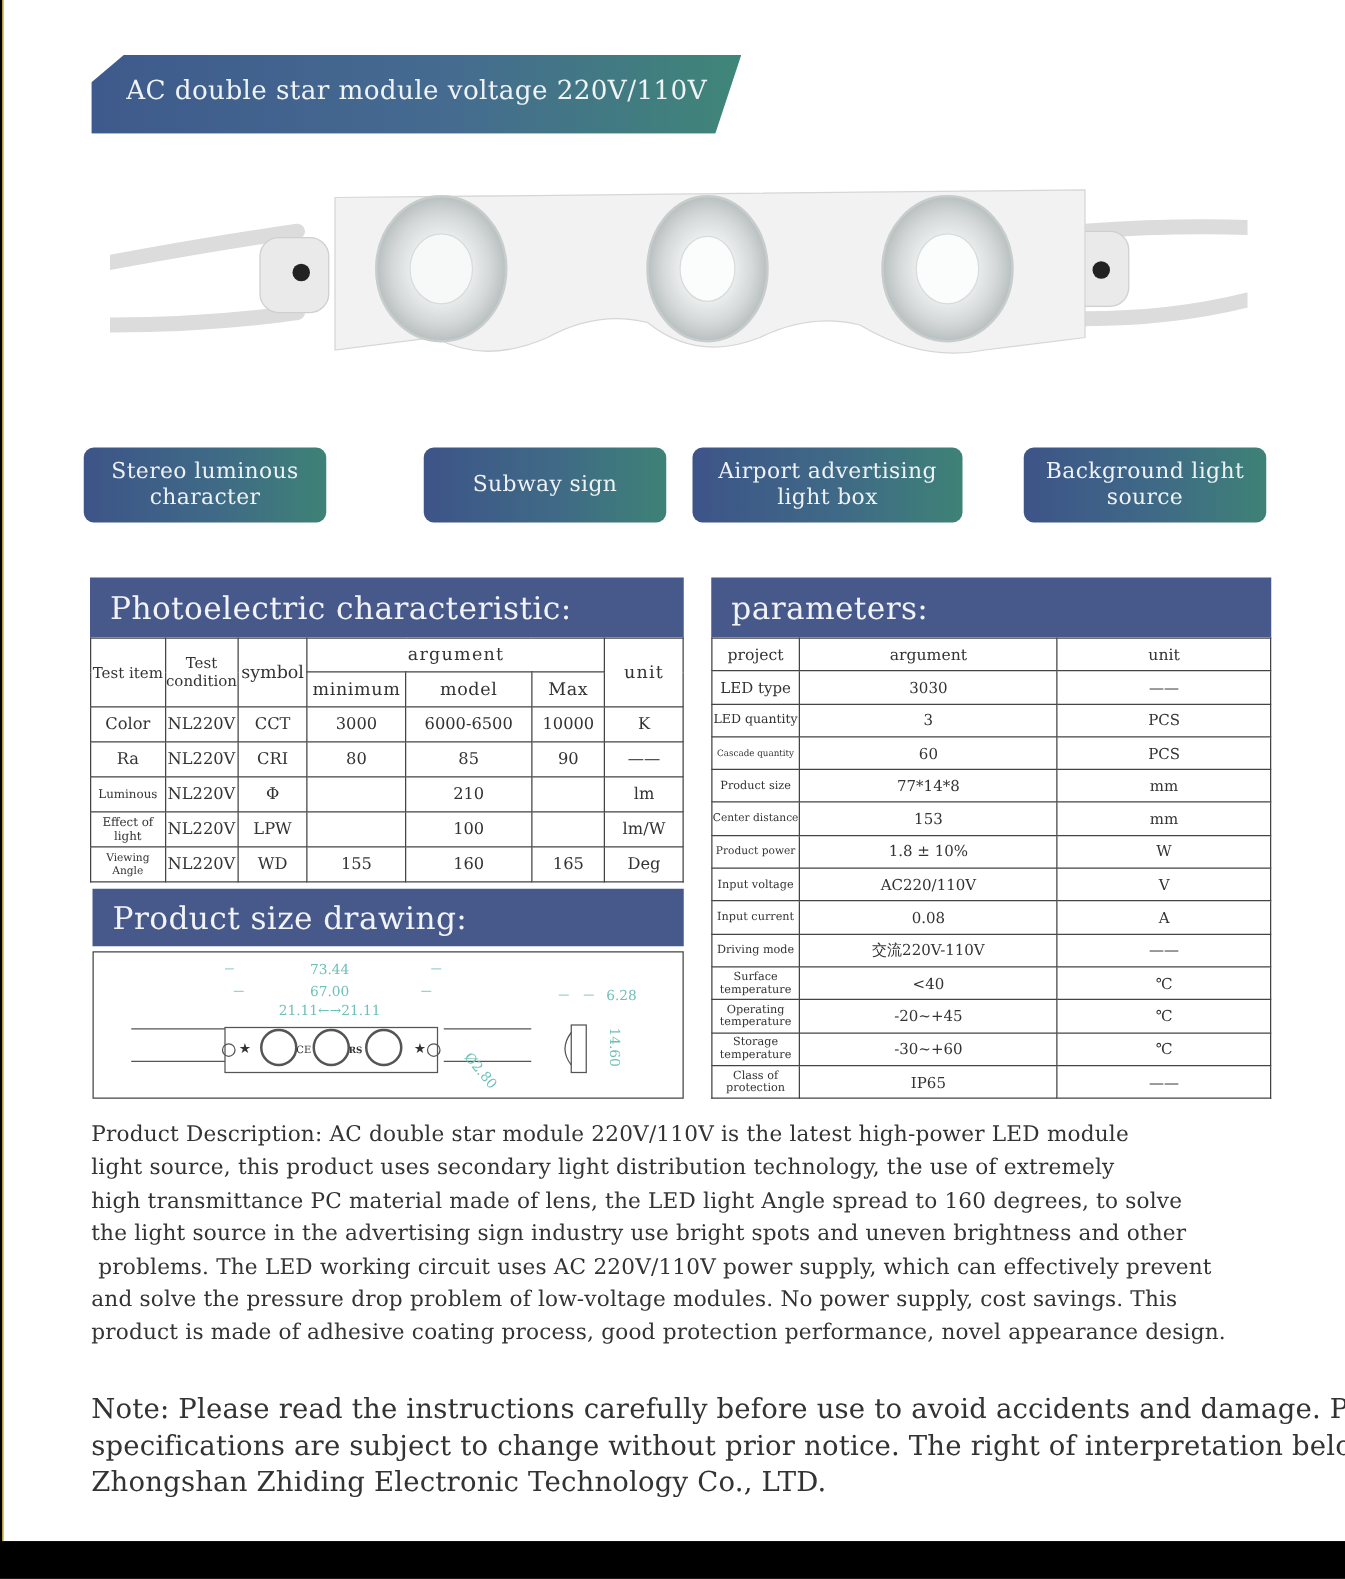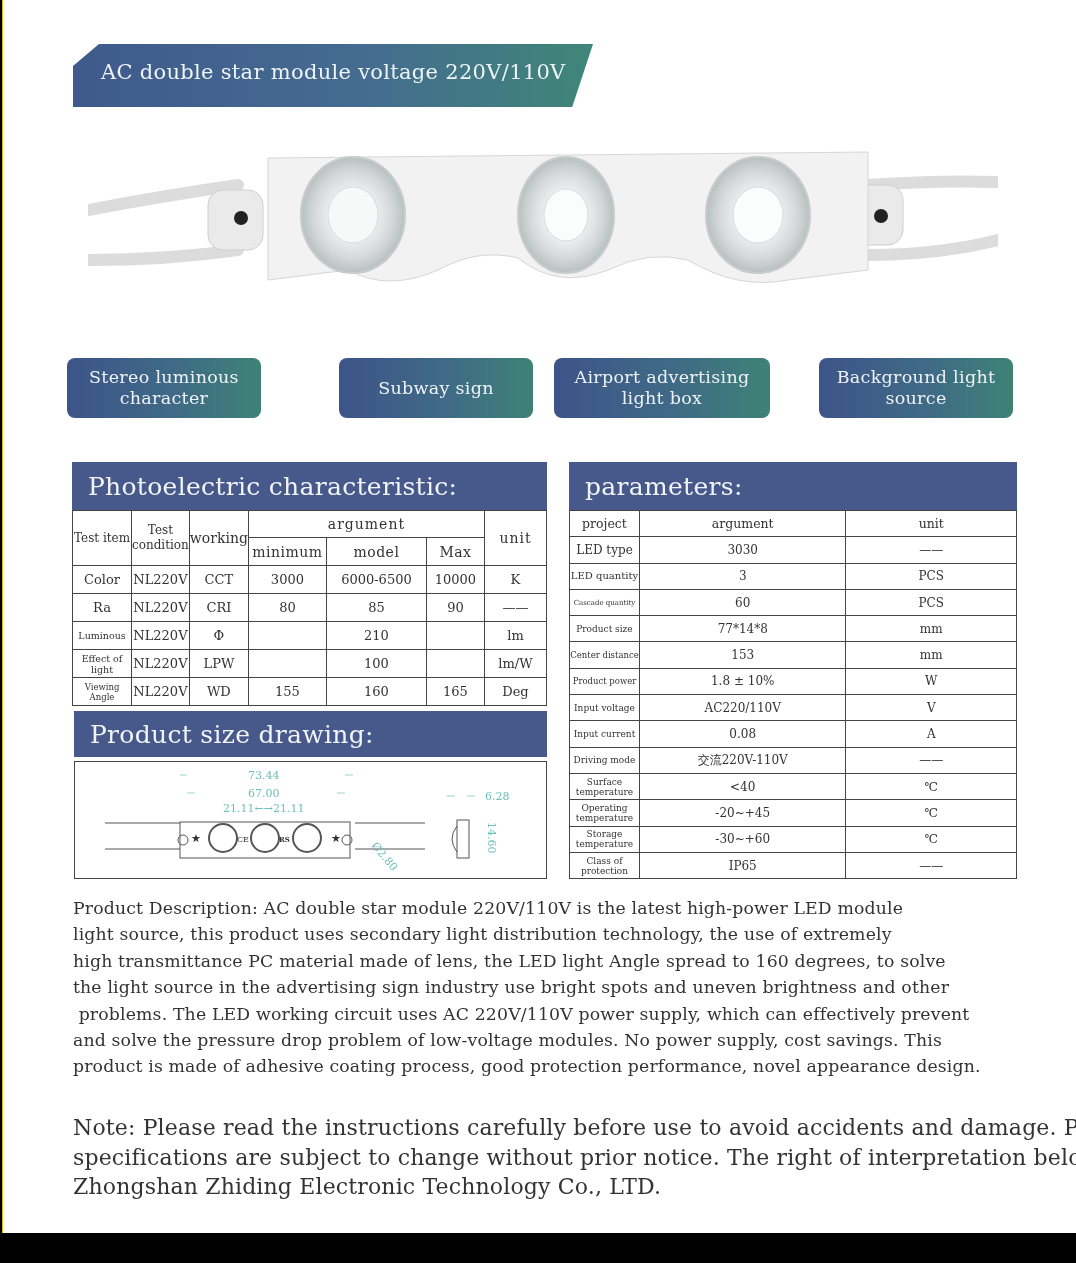--- a/index.html
+++ b/index.html
@@ -98,21 +98,21 @@
         <col style="width:58px">
         <col style="width:62px">
       </colgroup>
     <tbody>
         <tr>
       <td rowspan="2" class="small2">Test item</td>
       <td rowspan="2" class="small2" style="line-height:15px">
             <div>Test</div>
             <div>condition</div>
           </td>
-      <td rowspan="2" style="font-size:14px">working</td>
+      <td rowspan="2" style="font-size:14px">symbol</td>
       <td colspan="3" style="font-size:14px;height:26px;letter-spacing:1px">argument</td>
       <td rowspan="2" style="font-size:14px;letter-spacing:1px">unit</td>
     </tr>
     <tr>
       <td style="font-size:14px;letter-spacing:0.5px">minimum</td>
       <td style="font-size:14px;letter-spacing:0.5px">model</td>
       <td style="font-size:14px;letter-spacing:0.5px">Max</td>
     </tr>
     <tr>
       <td>Color</td>

